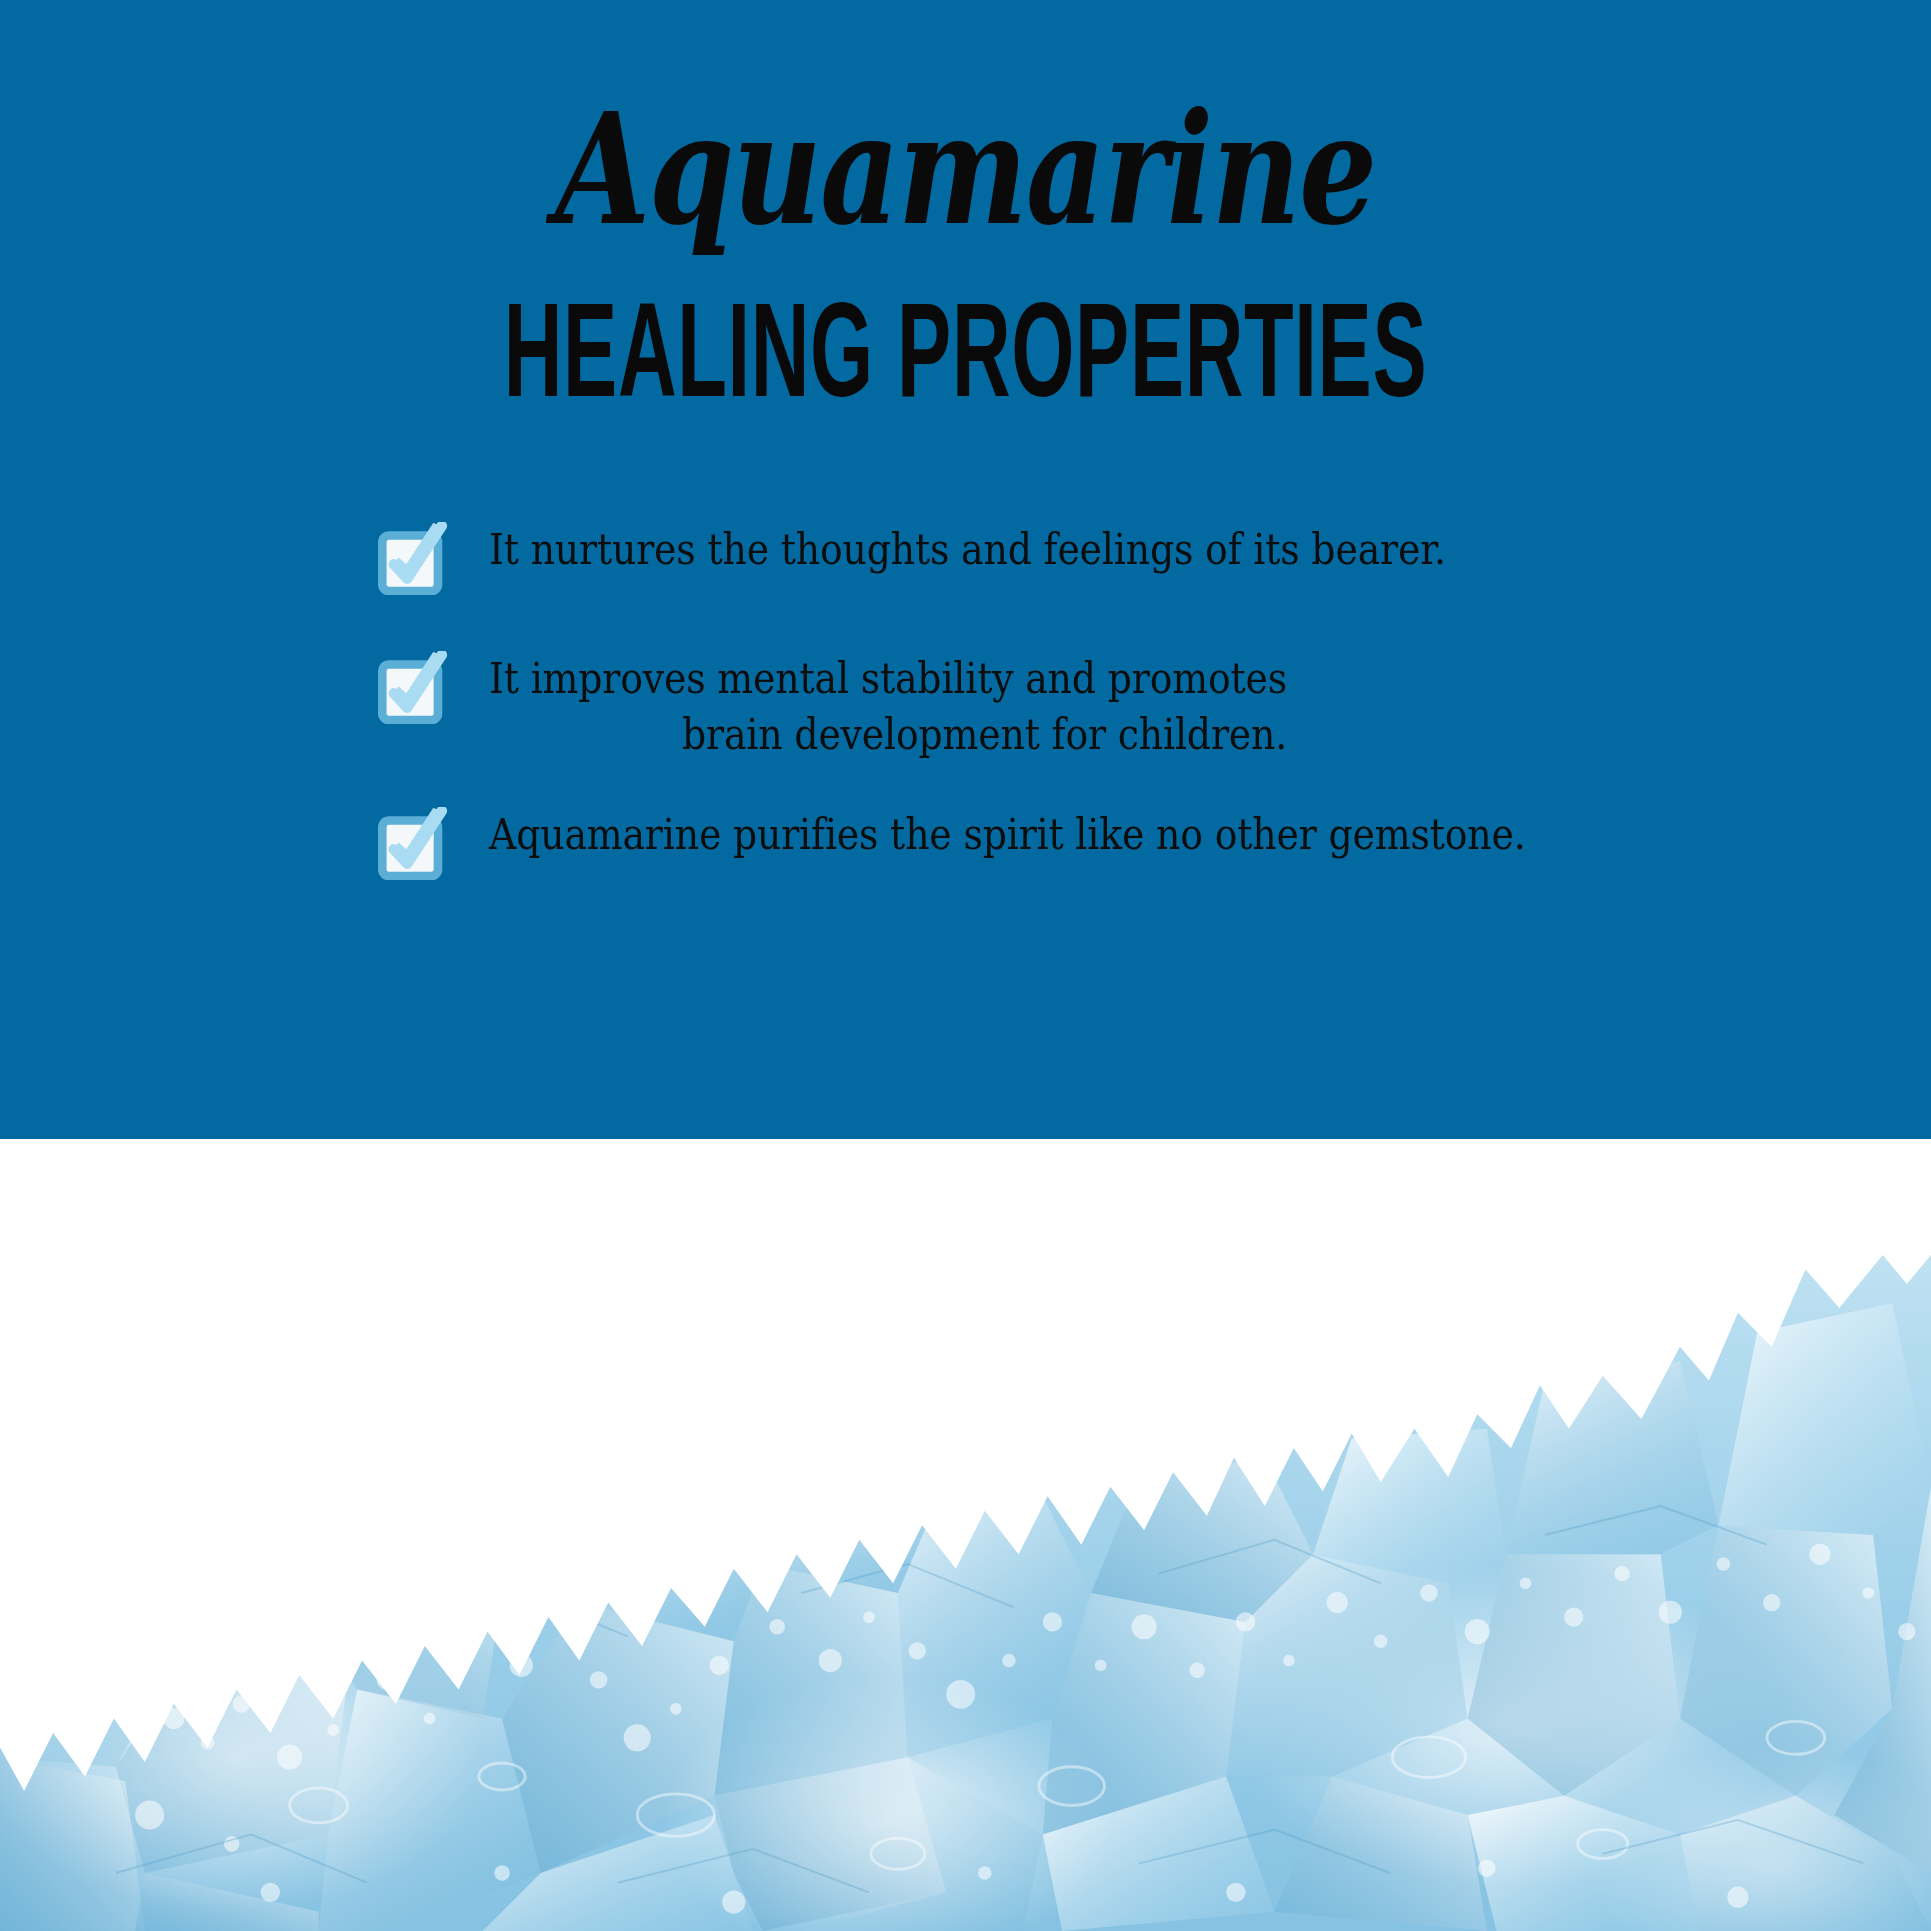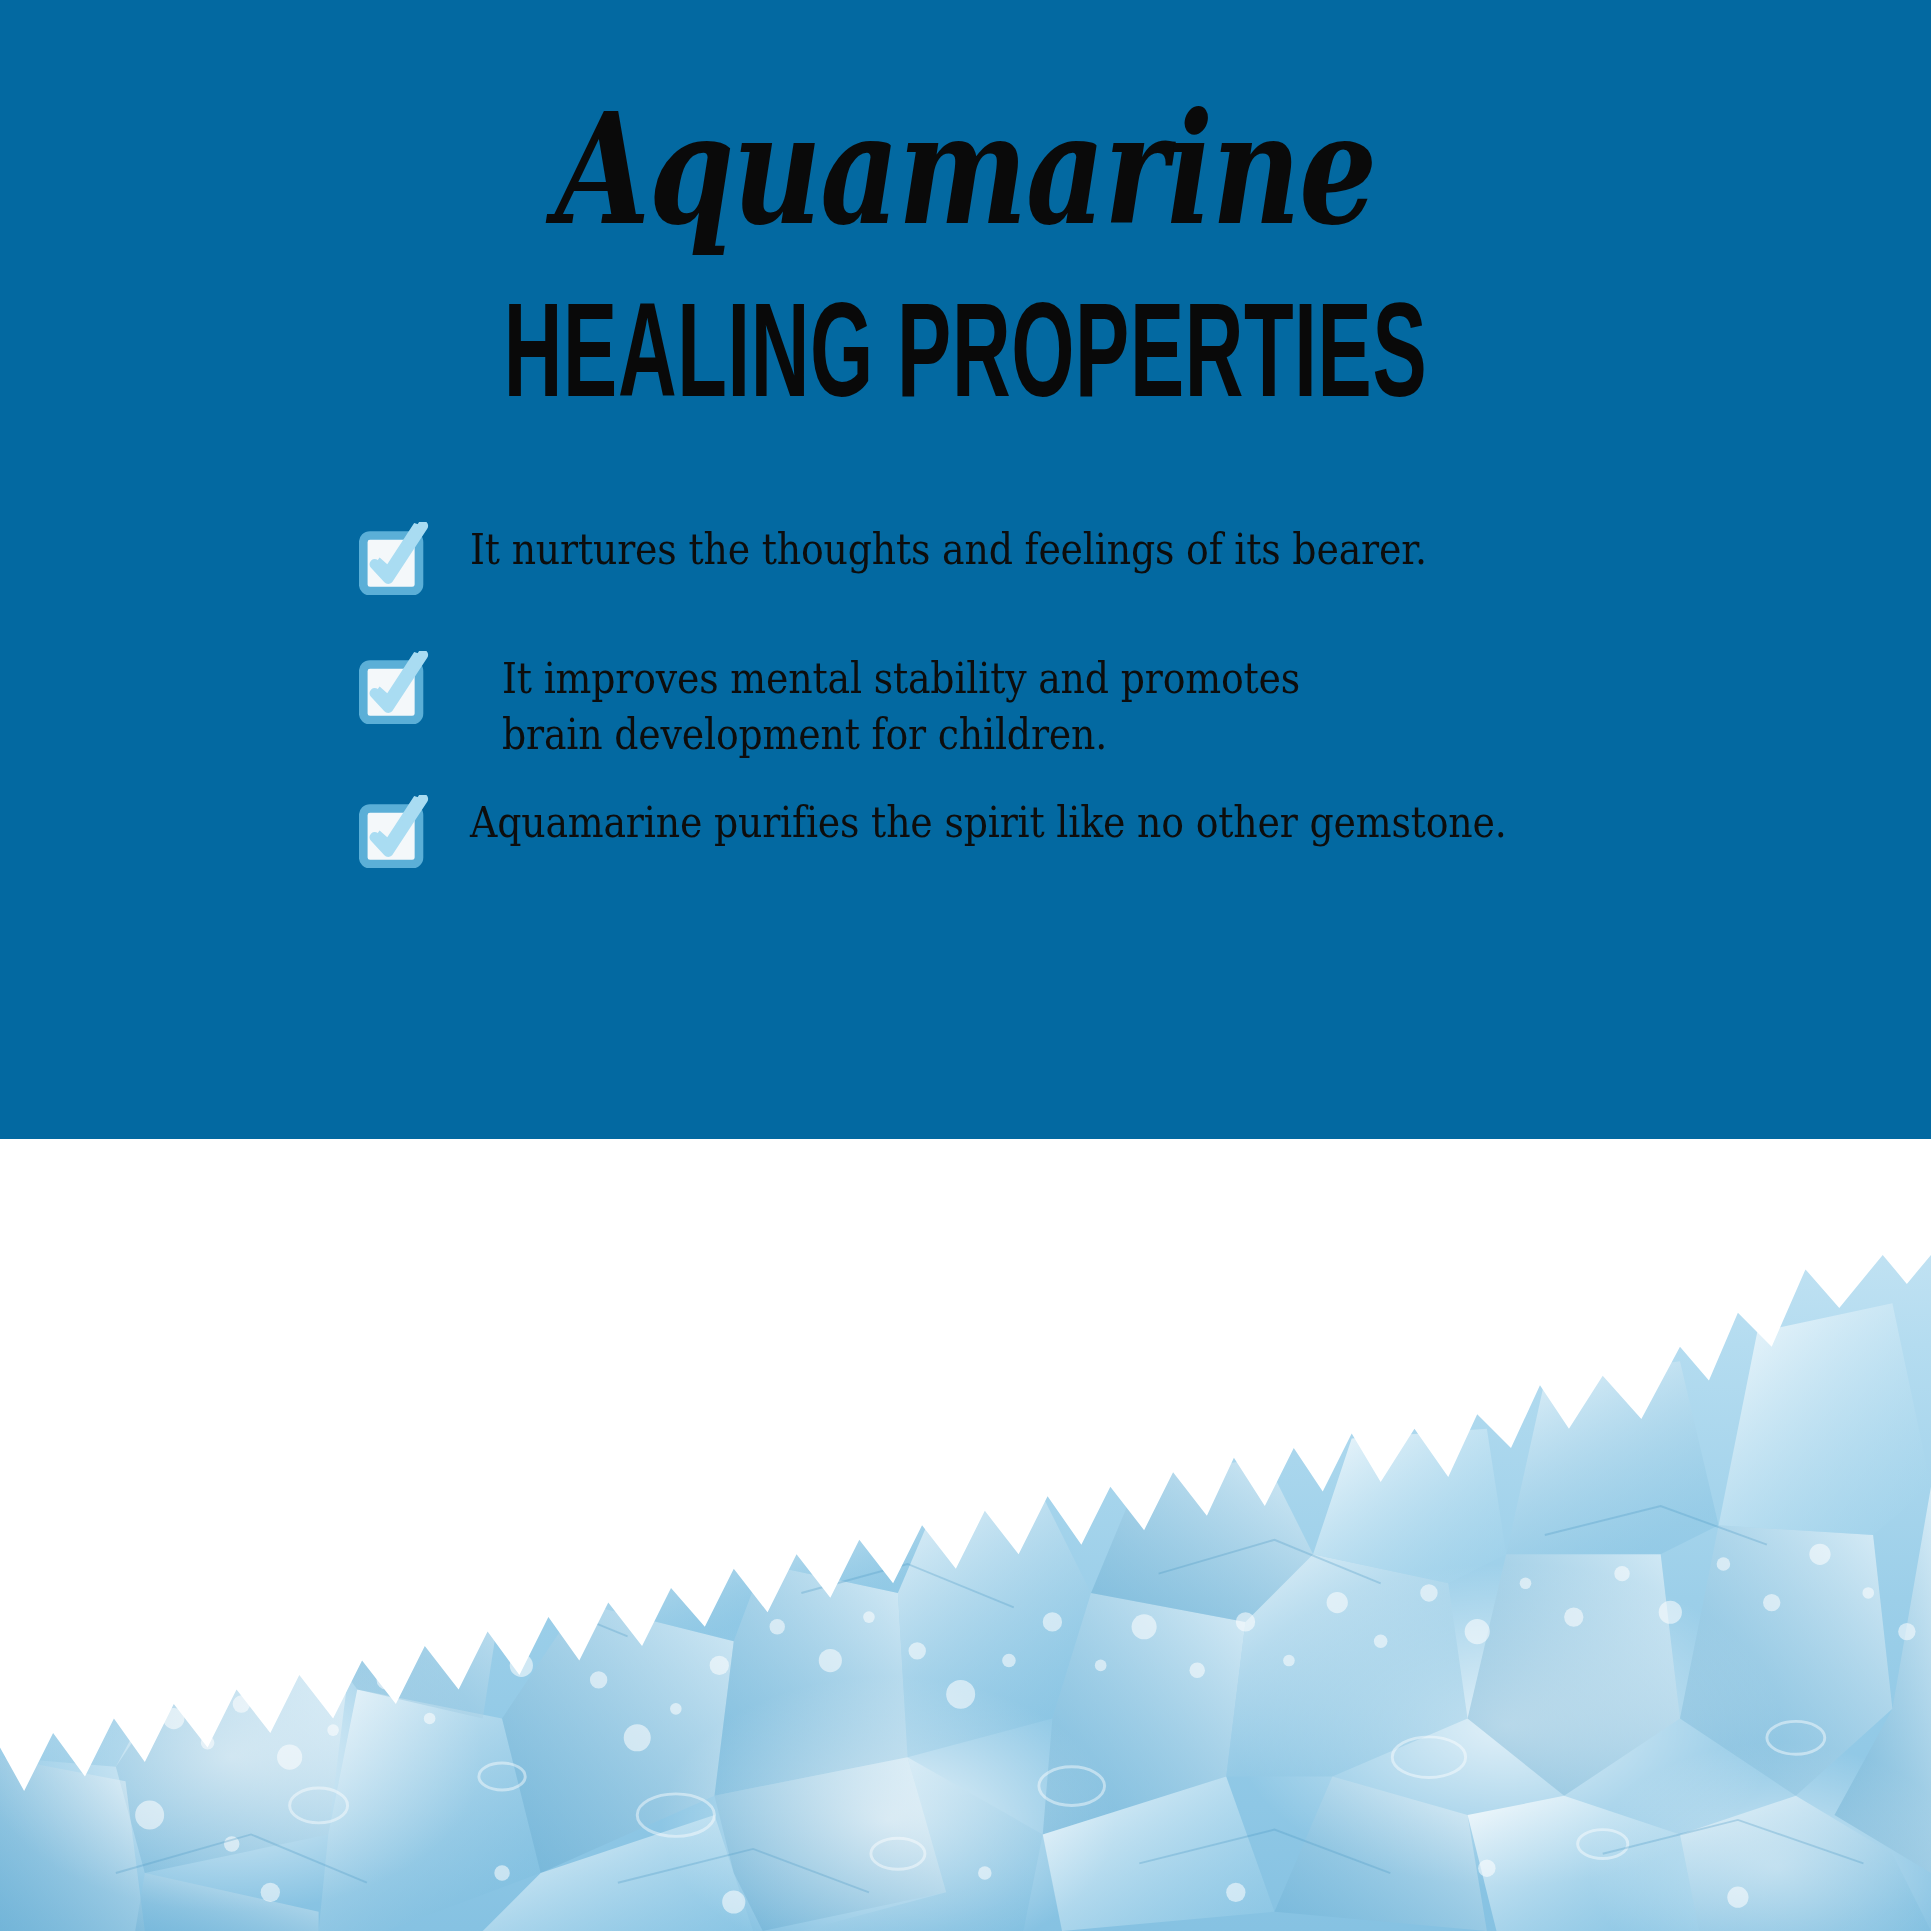--- a/index.html
+++ b/index.html
@@ -36,30 +36,31 @@
     color:#090909;
     margin-top:39px;
     transform:scaleX(0.63) scaleY(1.04);
     transform-origin:center center;
     white-space:nowrap;
   }
 
   
   .list{
     position:absolute;
-    left:359px;
+    left:378px;
     top:518px;
     width:1468px;
+    text-align:right;
   }
   .item{
     display:flex;
     align-items:flex-start;
     margin-bottom:52px;
   }
-  .item.tight{margin-bottom:29px;gap:32px;}
+  .item.tight{margin-bottom:41px;}
   .check-wrap{
     flex:0 0 auto;
     width:70px;height:73px;
     position:relative;
     margin-right:41px;
     margin-top:3.9px;
   }
   .check-wrap svg{position:absolute;left:0;top:0;}
   .item-text{
     font-family:"DejaVu Serif", serif;

